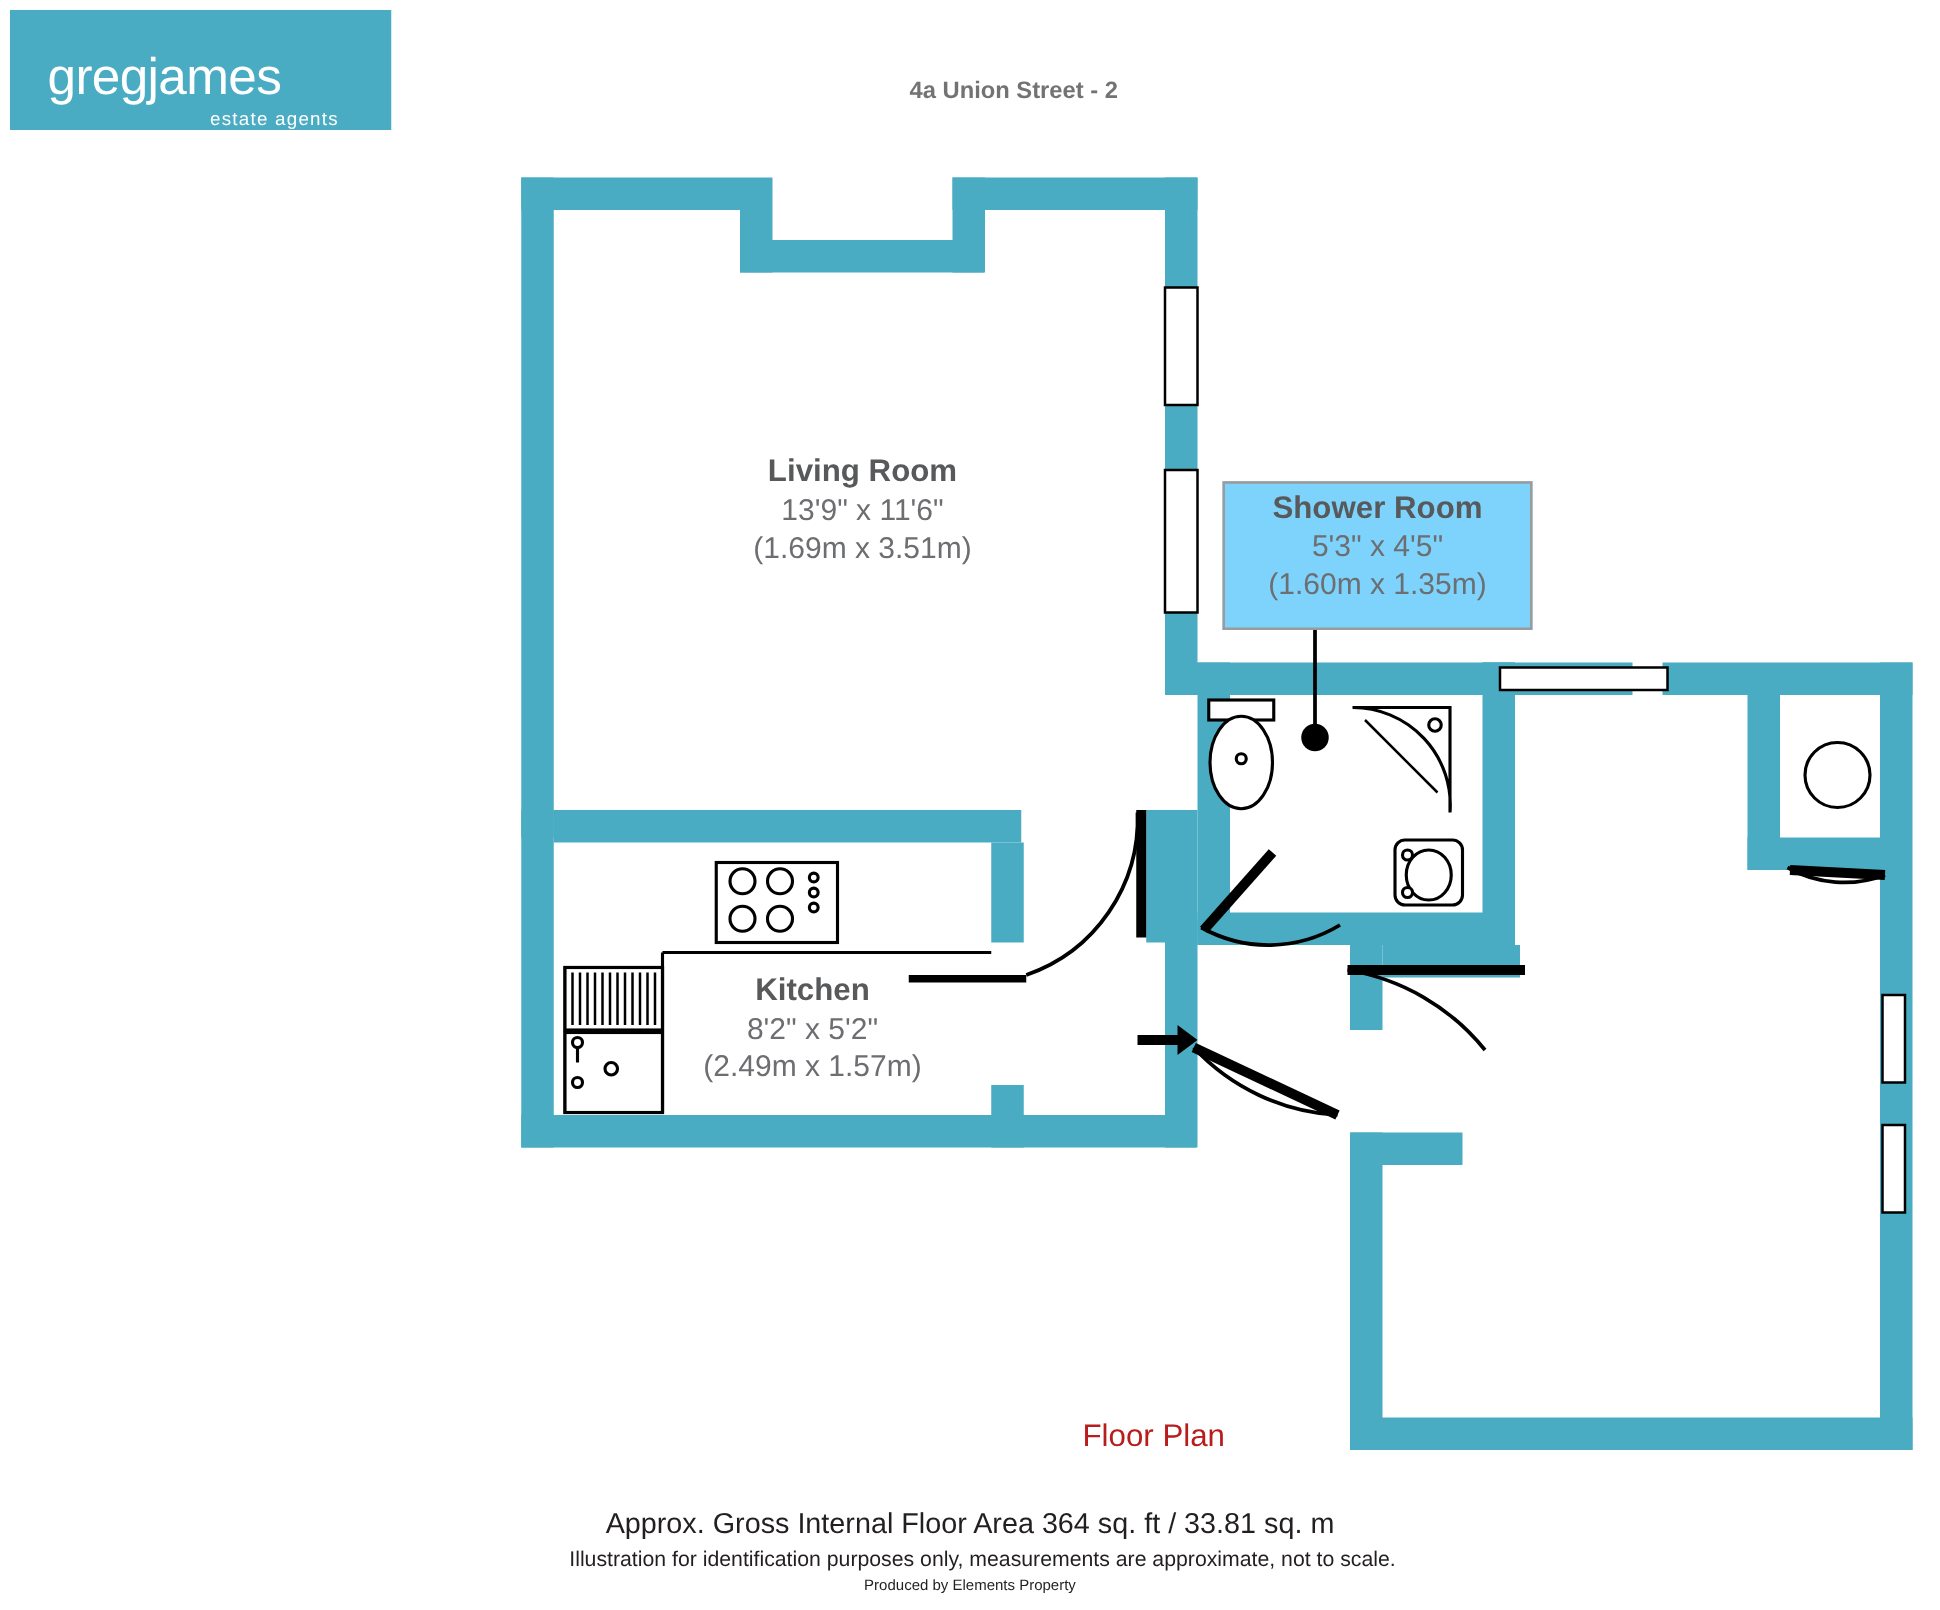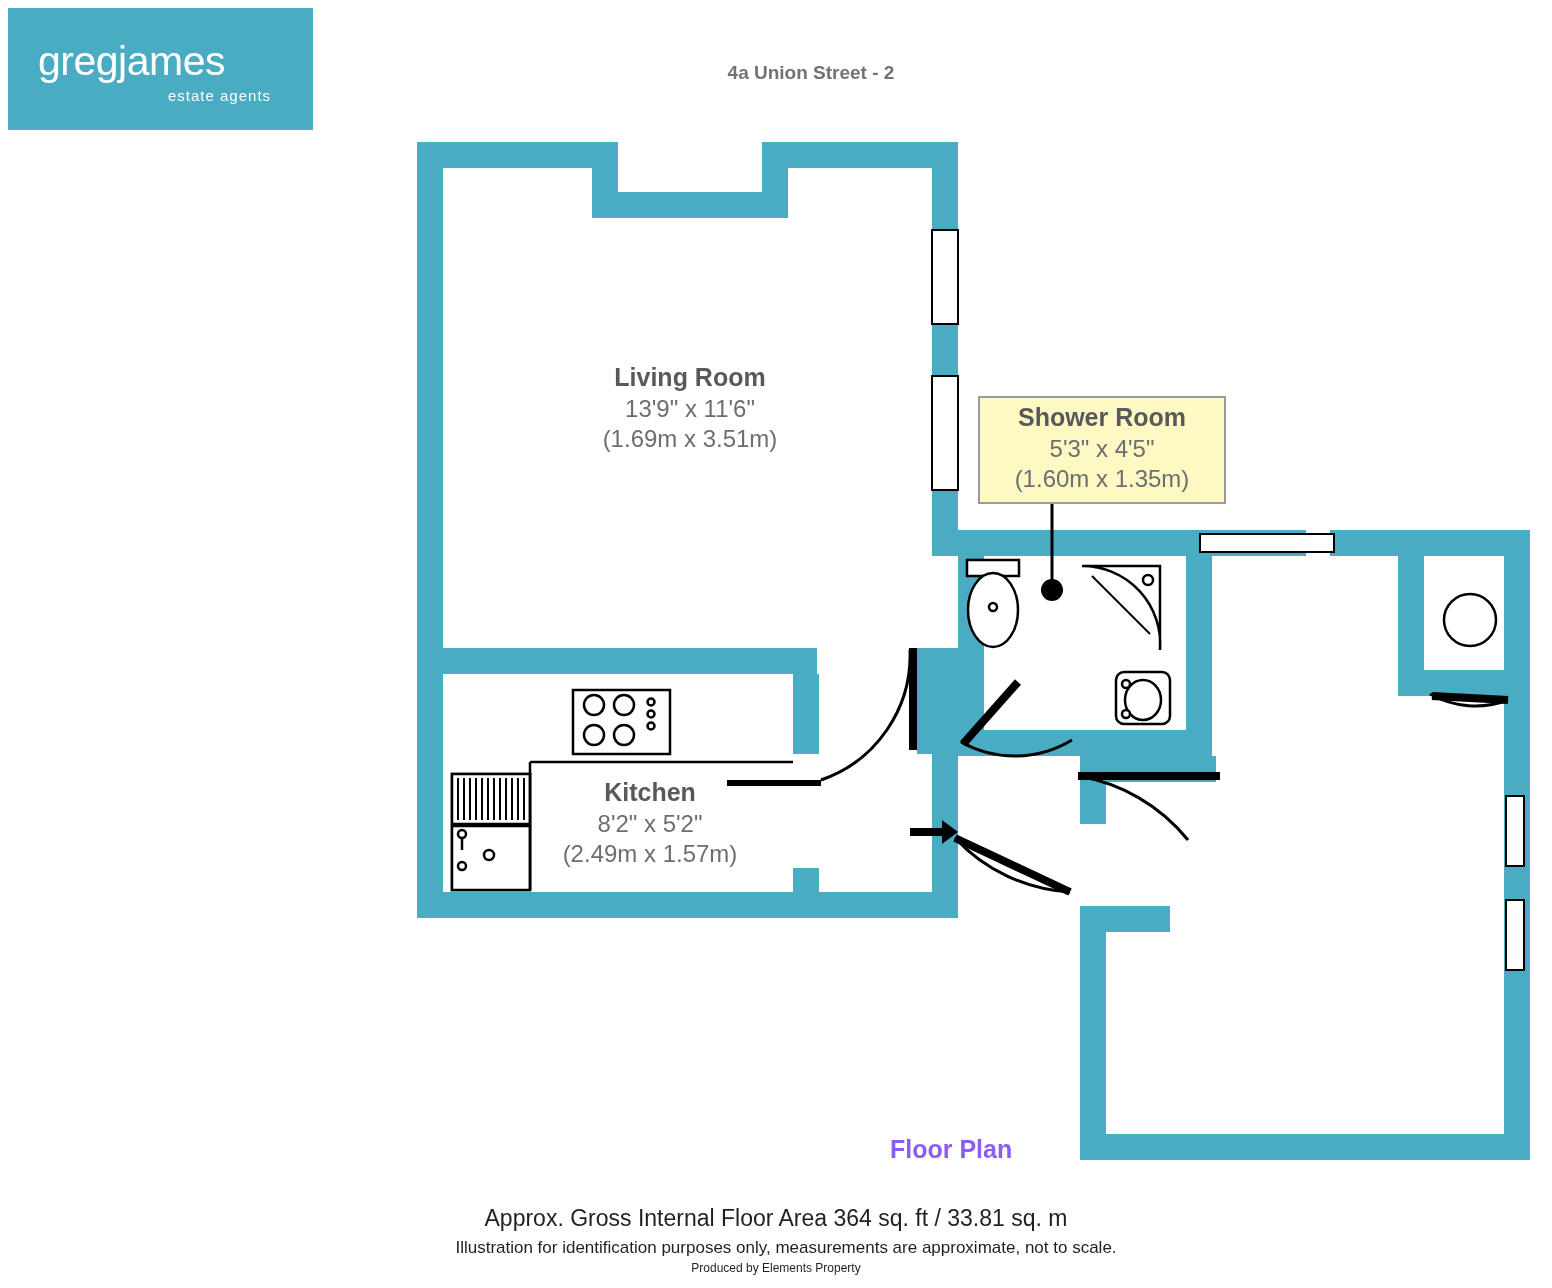--- a/index.html
+++ b/index.html
@@ -18,21 +18,21 @@
     overflow: hidden;
     background: #ffffff;
   }
 
   
   #logo-box {
     position: absolute;
     left: 8px;
     top: 8px;
     width: 305px;
-    height: 122px;
+    height: 96px;
     background: #4aacc2;
   }
   #logo-title {
     position: absolute;
     left: 30px;
     top: 30px;
     font-size: 41px;
     color: #ffffff;
     letter-spacing: -0.5px;
     white-space: nowrap;
@@ -89,49 +89,49 @@
     font-size: 24px;
     display: block;
   }
   #label-living  { left: 560px; top: 362px; width: 260px; }
   #label-kitchen { left: 520px; top: 777px; width: 260px; }
   #label-bedroom { left: 1160px; top: 868px; width: 310px; }
 
   #label-shower {
     position: absolute;
     left: 978px;
-    top: 396px;
+    top: 385px;
     width: 248px;
     text-align: center;
-    background: #fef9c3;
+    background: #7dd3fc;
     border: 2px solid #9b9b9b;
-    padding: 4px 6px 7px 6px;
+    padding: 4px 6px 18px 6px;
     box-sizing: border-box;
     line-height: 1.27;
   }
   #label-shower .rname {
     font-size: 25px;
     font-weight: bold;
     color: #58595b;
     display: block;
   }
   #label-shower .rdim {
     font-size: 24px;
     color: #6d6e71;
     display: block;
   }
 
   
   #floorplan-caption {
     position: absolute;
-    left: 890px;
+    left: 866px;
     top: 1135px;
     font-size: 25px;
-    font-weight: bold;
-    color: #8b5cf6;
+    font-weight: normal;
+    color: #b91c1c;
   }
   #footer {
     position: absolute;
     left: 0;
     top: 1205px;
     width: 1552px;
     text-align: center;
   }
   #footer-area {
     font-size: 23px;

